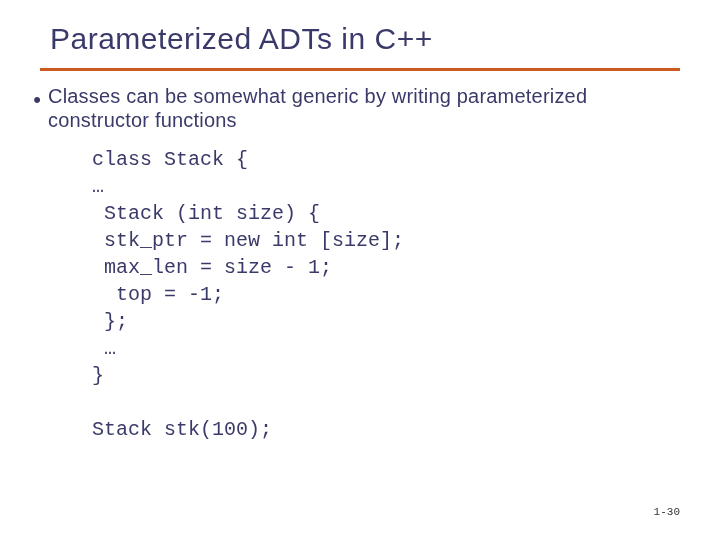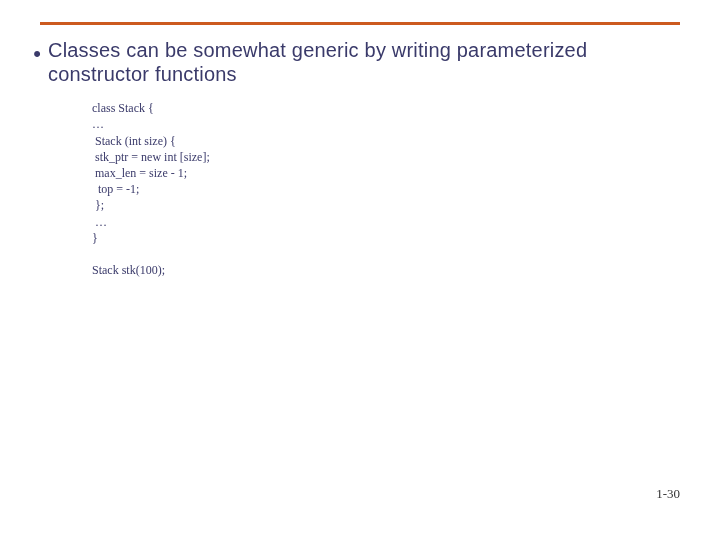--- a/index.html
+++ b/index.html
@@ -46,48 +46,49 @@
     flex-shrink: 0;
   }
   .bullet-text {
     font-size: 20px;
     color: #3a3a6a;
     line-height: 1.18;
     font-family: "Trebuchet MS", "Lucida Sans", sans-serif;
     letter-spacing: 0.2px;
   }
   .code-block {
-    font-family: Liberation Serif, serif;
-    font-size: 12px;
+    font-family: Liberation Mono, monospace;
+    font-size: 20px;
     color: #3a3a6a;
     white-space: pre;
     line-height: 1.35;
     margin: 14px 0 0 52px;
   }
   .footer {
     position: absolute;
     left: 40px;
     bottom: 22px;
     font-size: 9px;
     color: #333;
     font-family: Arial, sans-serif;
   }
   .pagenum {
     position: absolute;
     right: 40px;
-    bottom: 38px;
-    font-size: 13px;
+    bottom: 22px;
+    font-size: 11px;
     color: #333;
-    font-family: Liberation Serif, serif;
+    font-family: Liberation Mono, monospace;
   }
 </style>
 </head>
 <body>
 
 <div class="slide">
+  <h1 class="title">Parameterized ADTs in C++</h1>
   <hr class="rule">
   <div class="bullet-row">
     <div class="bullet-dot">•</div>
     <div class="bullet-text">Classes can be somewhat generic by writing parameterized constructor functions</div>
   </div>
   <div class="code-block">class Stack {
 …
  Stack (int size) {
  stk_ptr = new int [size];
  max_len = size - 1;

